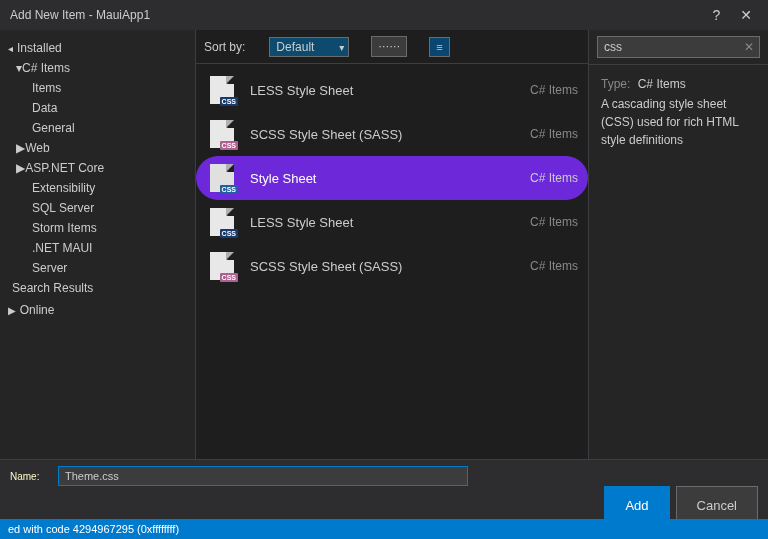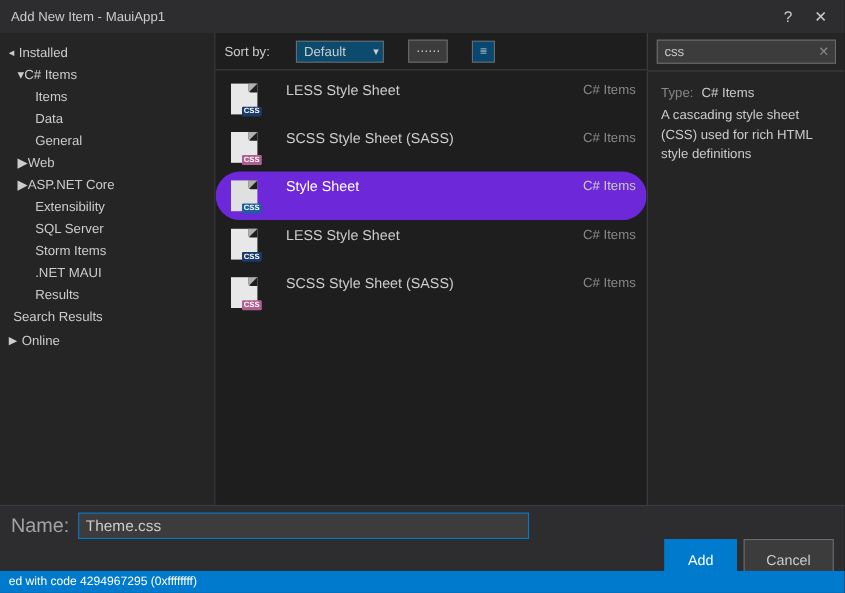--- a/index.html
+++ b/index.html
@@ -148,23 +148,24 @@
     }
     .view-btn.active { background: #094771; }
 
     .items-list {
       flex: 1;
       overflow-y: auto;
       padding: 4px 0;
     }
     .item-row {
       display: flex;
+      align-items: center;
       padding: 6px 10px;
       cursor: pointer;
-      gap: 22px;
+      gap: 12px;
     }
     .item-row.selected { background: #6d28d9; color: #ffffff; border-radius: 22px; }
     .item-icon {
       width: 32px;
       height: 32px;
       flex-shrink: 0;
       display: flex;
       align-items: center;
       justify-content: center;
       position: relative;
@@ -293,29 +294,29 @@
       justify-content: space-around;
       padding: 6px 10px;
       flex-shrink: 0;
     }
     .name-row {
       display: flex;
       align-items: center;
       gap: 8px;
     }
     .name-label {
-      font-size: 18px;
-      color: #a3a3a3;
+      font-size: 10px;
+      color: #fef9c3;
       min-width: 40px;
     }
     .name-input {
       background: #3c3c3c;
       border: 1px solid #007acc;
       color: #cccccc;
-      font-size: 14px;
+      font-size: 11px;
       padding: 3px 6px;
       flex: 1;
       outline: none;
       max-width: 410px;
     }
     .action-row {
       display: flex;
       justify-content: flex-end;
       gap: 6px;
       align-items: center;
@@ -396,21 +397,21 @@
         <div class="sidebar-item">
           <span>SQL Server</span>
         </div>
         <div class="sidebar-item">
           <span>Storm Items</span>
         </div>
         <div class="sidebar-item">
           <span>.NET MAUI</span>
         </div>
         <div class="sidebar-item">
-          <span>Results</span>
+          <span>Server</span>
         </div>
       </div>
       <div class="sidebar-item" style="padding-left:12px;">
         <span>Search Results</span>
       </div>
     </div>
     <div class="sidebar-section">
       <div class="sidebar-header">
         <span class="arrow">▶</span>
         <span>Online</span>

